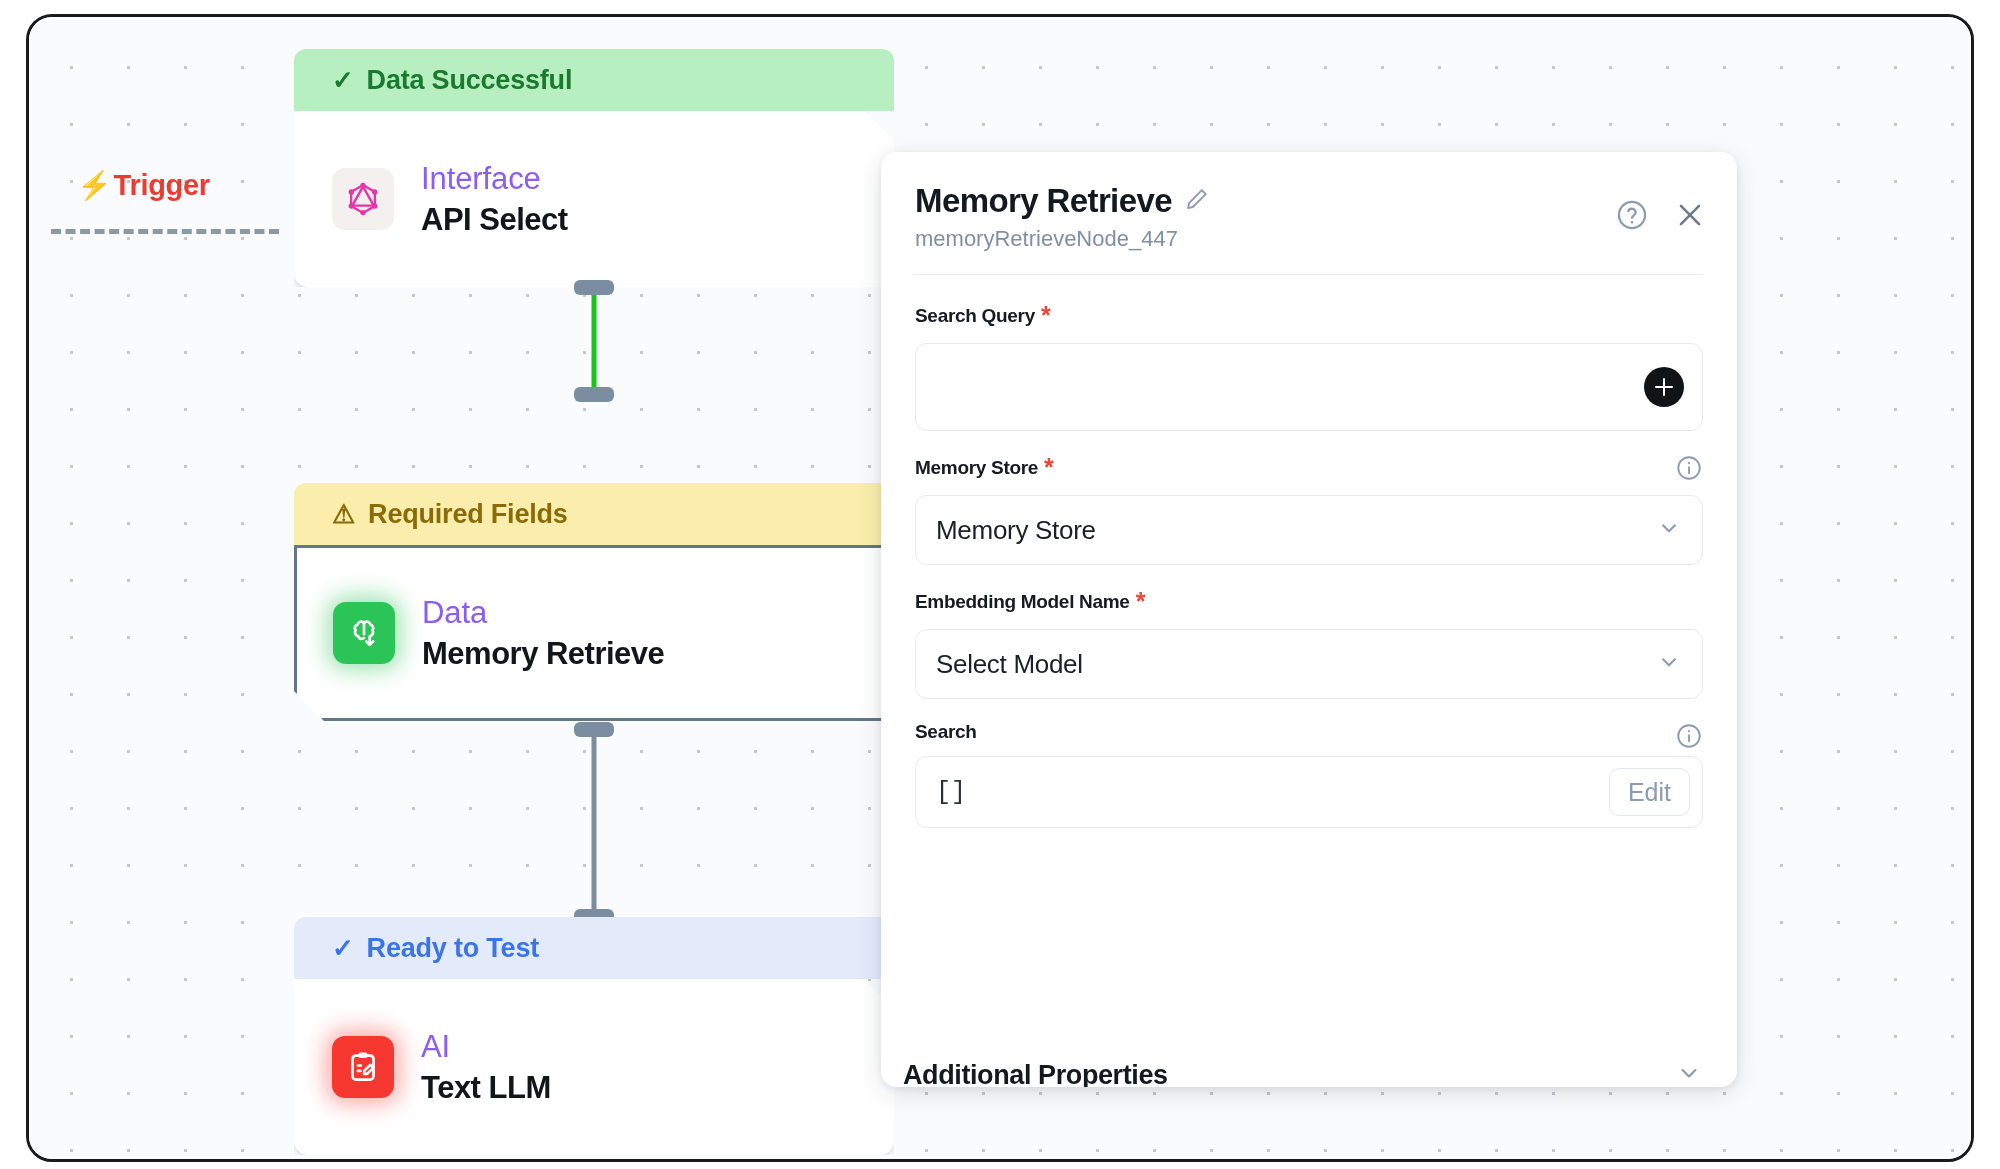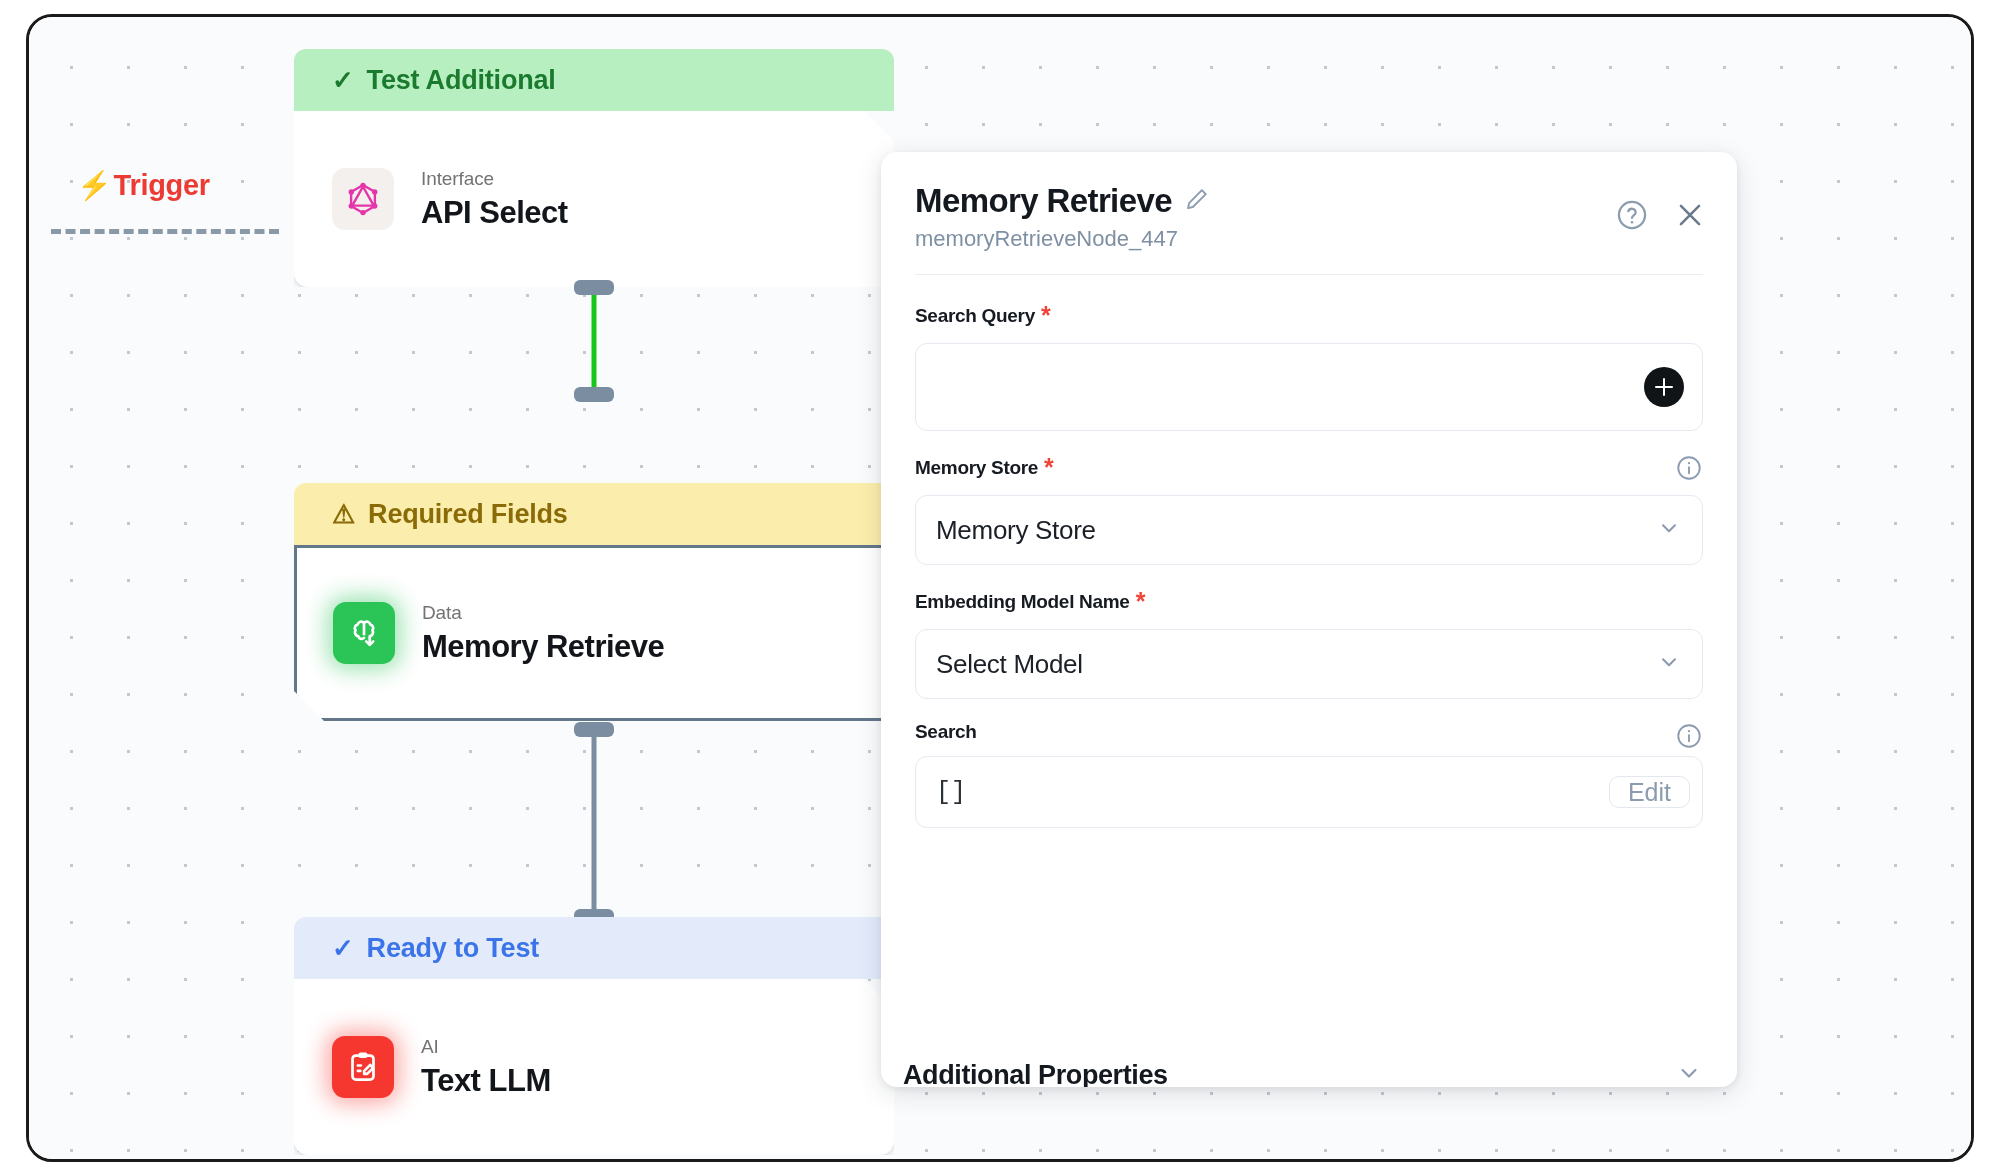--- a/index.html
+++ b/index.html
@@ -99,21 +99,21 @@
     flex: 0 0 auto;
     margin-right: 27px;
   }
   .node-icon svg { display: block; }
   .icon-graphql { background: #f4f0ee; }
   .icon-memory  { background: #2bc457; box-shadow: 0 0 22px 6px rgba(43,196,87,0.45); }
   .icon-llm     { background: #f5372f; box-shadow: 0 0 22px 6px rgba(245,55,47,0.42); }
 
   .node-texts { display: flex; flex-direction: column; gap: 5px; }
   .node-kind {
-    font-size: 19px; color: #737373; font-weight: 400;
+    font-size: 31px; color: #8b5cf6; font-weight: 400;
     letter-spacing: -0.1px;
   }
   .node-title {
     font-size: 31px; color: #12151a; font-weight: 700;
     letter-spacing: -0.5px;
   }
 
   
   .connector { position: absolute; left: 0; width: 600px; }
   .conn-line {
@@ -229,21 +229,21 @@
     display: flex; align-items: center;
     padding: 0 20px;
   }
   .filters-value {
     font-size: 25px; color: #2a2f38;
     font-family: "Liberation Mono", monospace;
   }
   .edit-btn {
     position: absolute; right: 12px; top: 50%;
     transform: translateY(-50%);
-    height: 32px; padding: 0 18px;
+    height: 48px; padding: 0 18px;
     border: 1.5px solid #e3e8ef; border-radius: 10px;
     background: #ffffff;
     display: flex; align-items: center;
     font-size: 25px; color: #8b9bb0;
     cursor: pointer;
   }
 
   #additional-row {
     position: absolute;
     left: 22px; right: 34px; bottom: -4px;
@@ -263,21 +263,21 @@
 
     <div id="trigger-label">
       <span class="bolt">⚡</span>
       <span>Trigger</span>
     </div>
     <div id="trigger-dashline"></div>
 
     <div class="flow-node" style="top:32px;">
       <div class="node-banner success">
         <span class="bicon">✓</span>
-        <span>Test Additional</span>
+        <span>Data Successful</span>
       </div>
       <div class="node-card notch-tr">
         <div class="node-icon icon-graphql">
           <svg width="38" height="38" viewBox="0 0 24 24" fill="none" stroke="#e535ab" stroke-width="1.5">
             <path d="M12 3.2 L19.5 7.5 L19.5 16.5 L12 20.8 L4.5 16.5 L4.5 7.5 Z" fill="none"></path>
             <path d="M12 4.2 L5.2 16.2 L18.8 16.2 Z" fill="none"></path>
             <circle cx="12" cy="3.4" r="1.7" fill="#e535ab" stroke="none"></circle>
             <circle cx="19.4" cy="7.6" r="1.7" fill="#e535ab" stroke="none"></circle>
             <circle cx="19.4" cy="16.4" r="1.7" fill="#e535ab" stroke="none"></circle>
             <circle cx="12" cy="20.6" r="1.7" fill="#e535ab" stroke="none"></circle>

